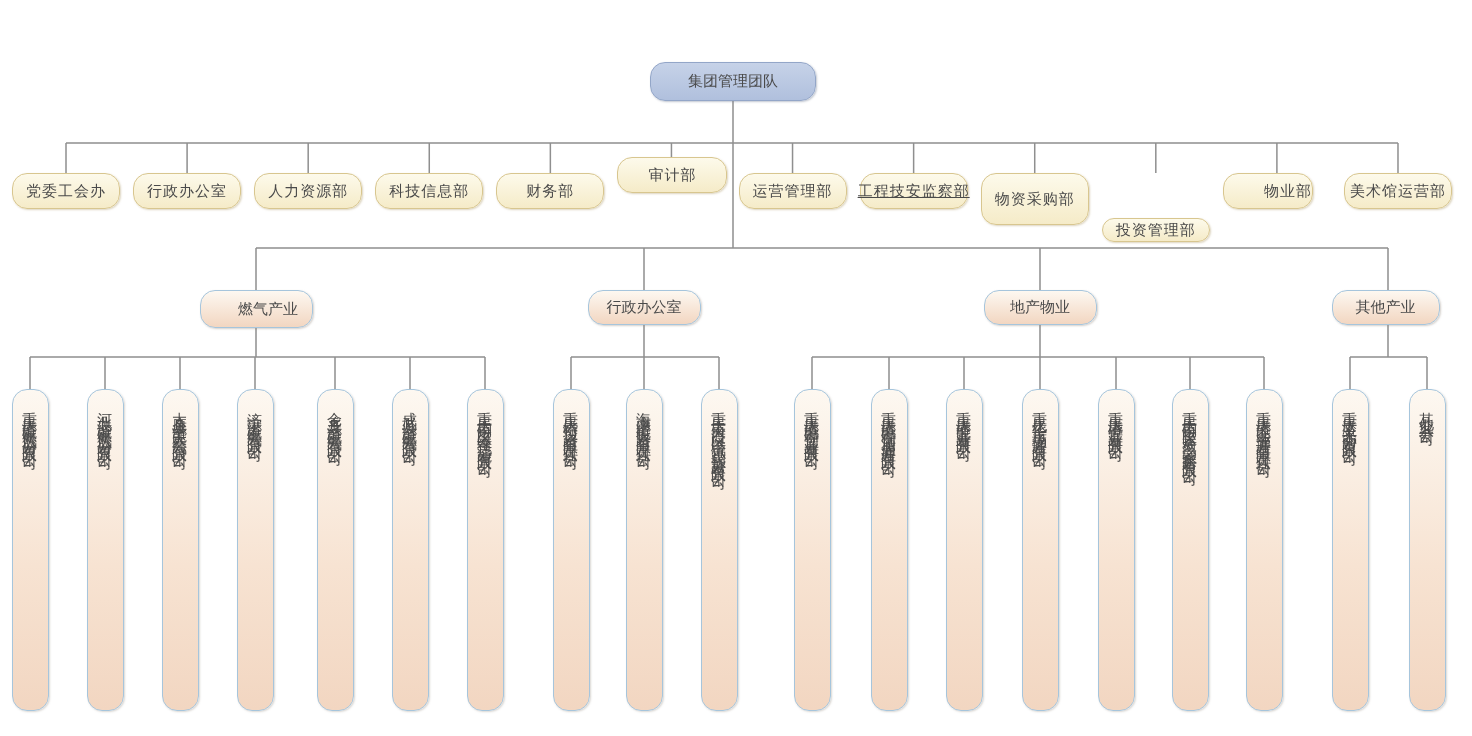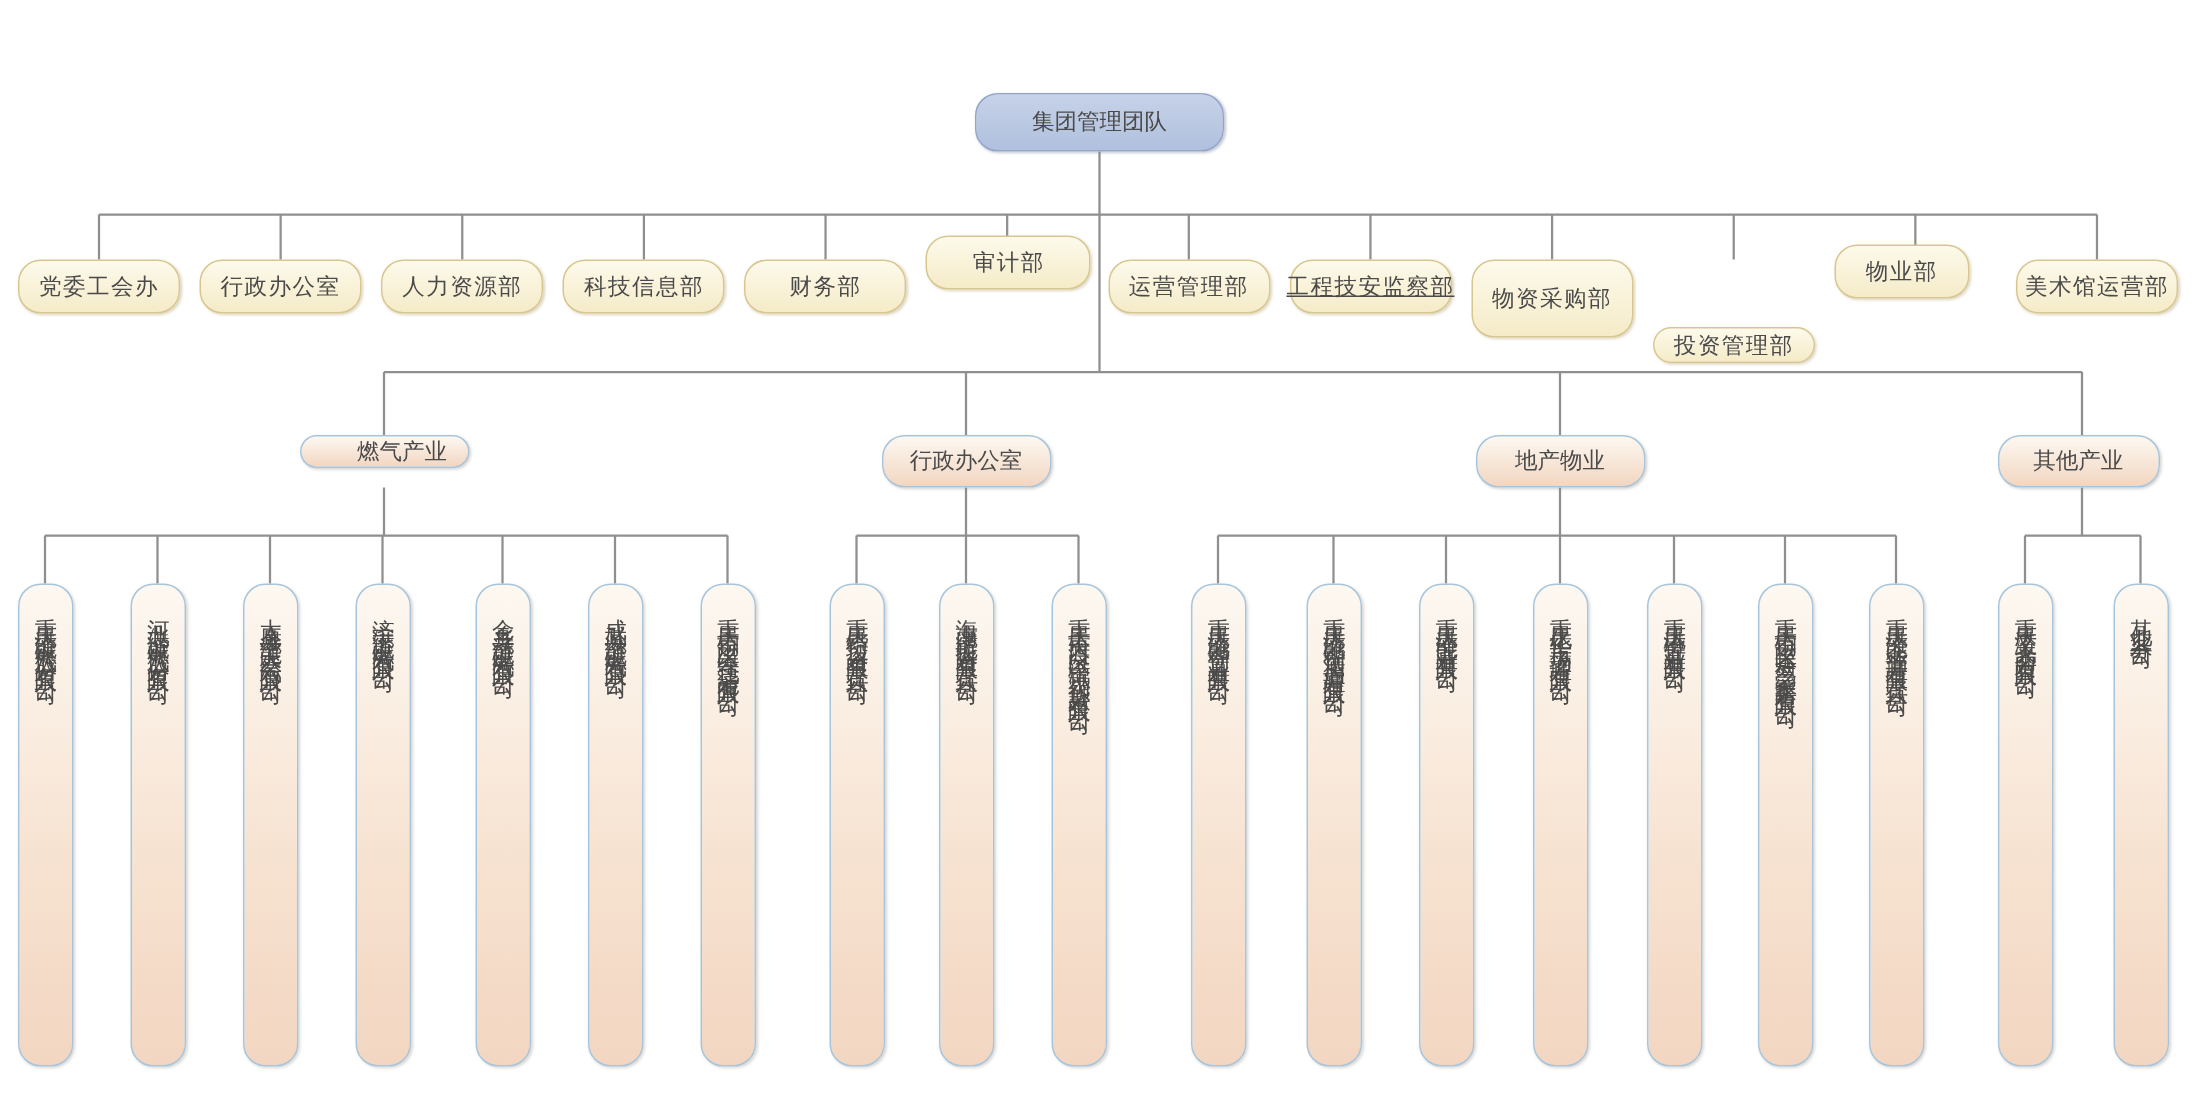--- a/index.html
+++ b/index.html
@@ -100,27 +100,27 @@
     </div>
     <div class="node dept-node" style="left: 859.63px; top: 173px; width: 108px; height: 36px; text-decoration: underline;">
       <span class="lbl">工程技安监察部</span>
     </div>
     <div class="node dept-node" style="left: 980.72px; top: 173px; width: 108px; height: 52px;">
       <span class="lbl">物资采购部</span>
     </div>
     <div class="node dept-node" style="left: 1101.81px; top: 173px; width: 108px; height: 24px; margin-top: 45px;">
       <span class="lbl">投资管理部</span>
     </div>
-    <div class="node dept-node" style="left: 1222.9px; top: 163px; width: 90px; height: 36px;">
+    <div class="node dept-node" style="left: 1222.9px; top: 173px; width: 90px; height: 36px; justify-content: flex-end;">
       <span class="lbl">物业部</span>
     </div>
     <div class="node dept-node" style="left: 1343.99px; top: 173px; width: 108px; height: 36px;">
       <span class="lbl">美术馆运营部</span>
     </div>
-    <div class="node group-node" style="left: 199.5px; top: 290px; width: 113px; height: 22px; padding-left: 24px;">
+    <div class="node group-node" style="left: 199.5px; top: 290px; width: 113px; height: 38px; padding-left: 24px;">
       <span class="lbl">燃气产业</span>
     </div>
     <div class="node company-node" style="left: 11.5px; top: 389px; width: 37px; height: 322px;">
       <span class="lbl">重庆潜能燃气股份有限公司</span>
     </div>
     <div class="node company-node" style="left: 86.5px; top: 389px; width: 37px; height: 322px;">
       <span class="lbl">河北潜能燃气股份有限公司</span>
     </div>
     <div class="node company-node" style="left: 161.5px; top: 389px; width: 37px; height: 322px;">
       <span class="lbl">太康县潜能天然气有限公司</span>

